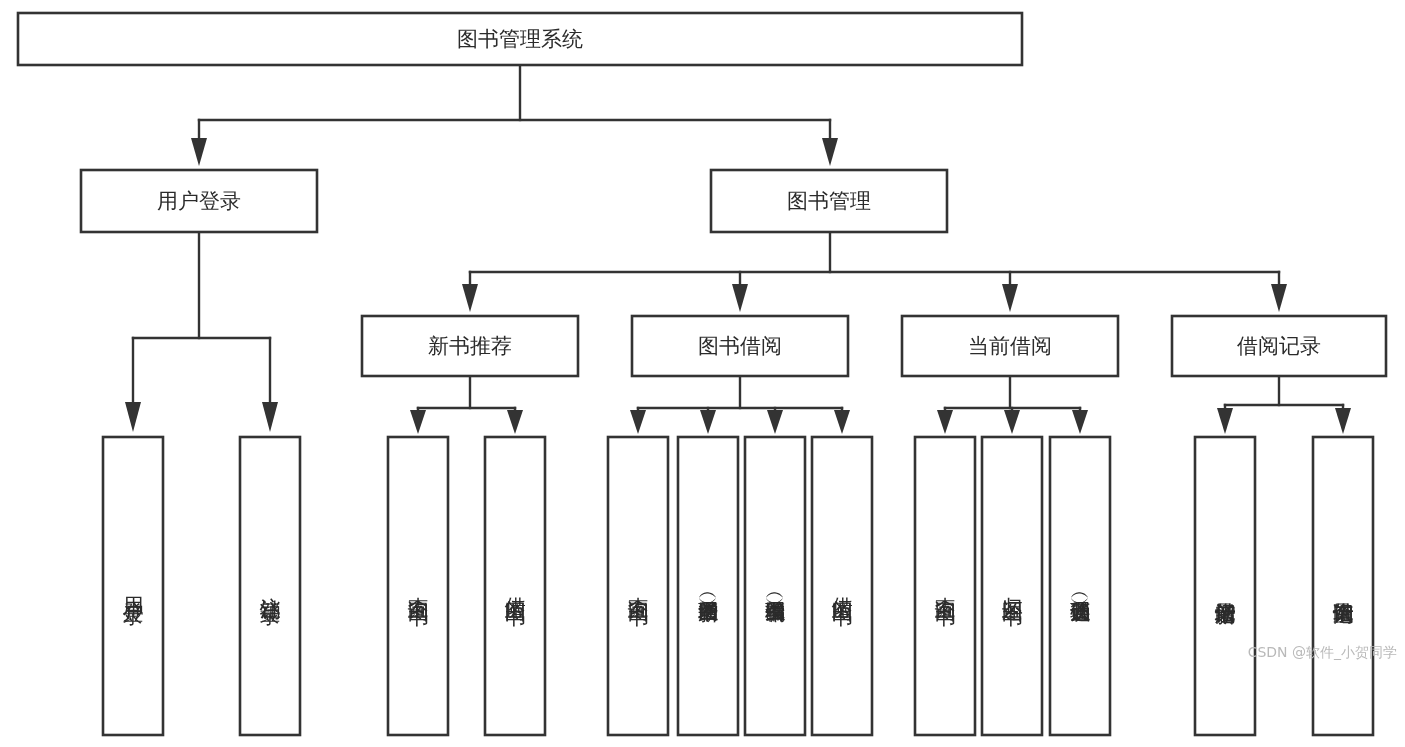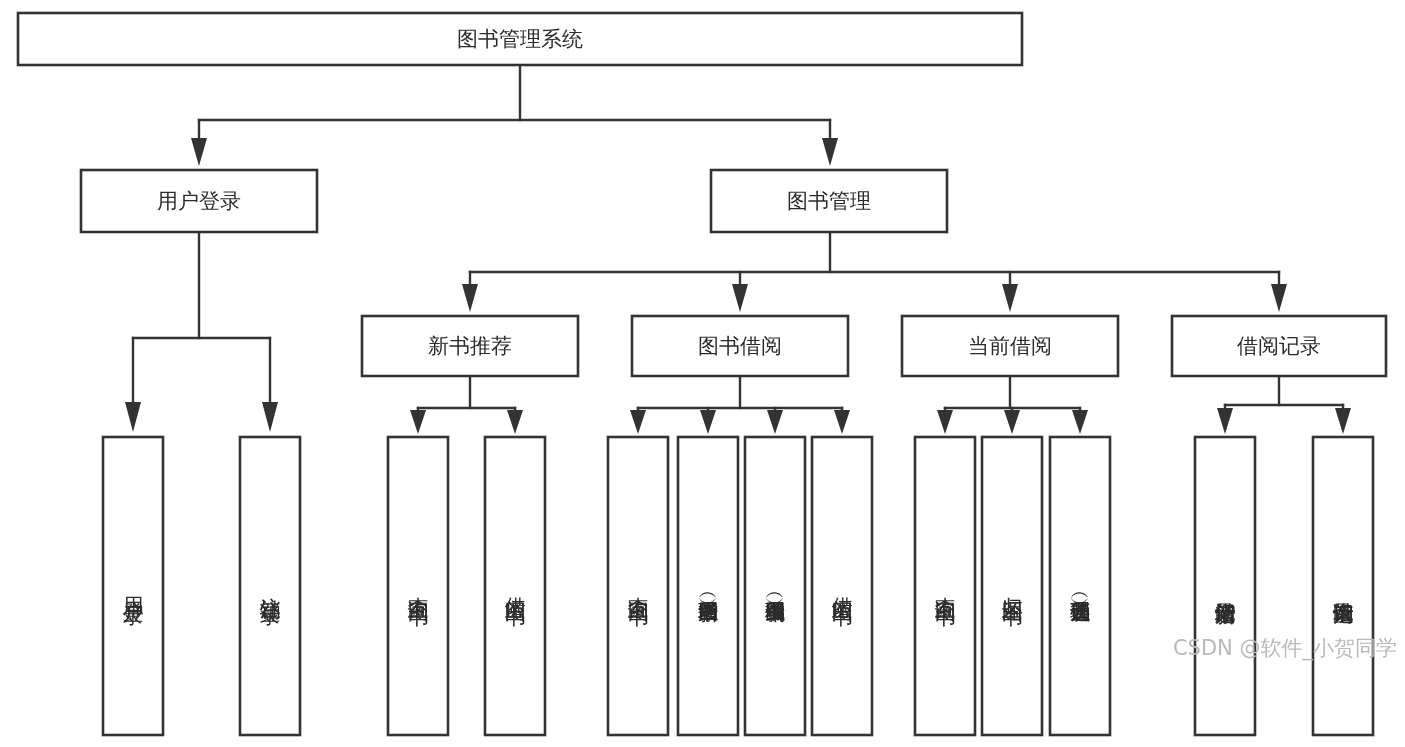--- a/index.html
+++ b/index.html
@@ -62,21 +62,21 @@
     display: flex;
     align-items: center;
     justify-content: center;
     pointer-events: none;
   }
   .watermark {
     position: absolute;
     right: 8px;
     bottom: 4px;
     font-family: "DejaVu Sans", "Liberation Sans", sans-serif;
-    font-size: 21px;
+    font-size: 14px;
     color: #b9b9b9;
     white-space: nowrap;
   }
 </style>
 </head>
 <body>
 
 <div id="diagram-root">
 
   <svg id="flowchart" viewBox="0 0 1405 747">

